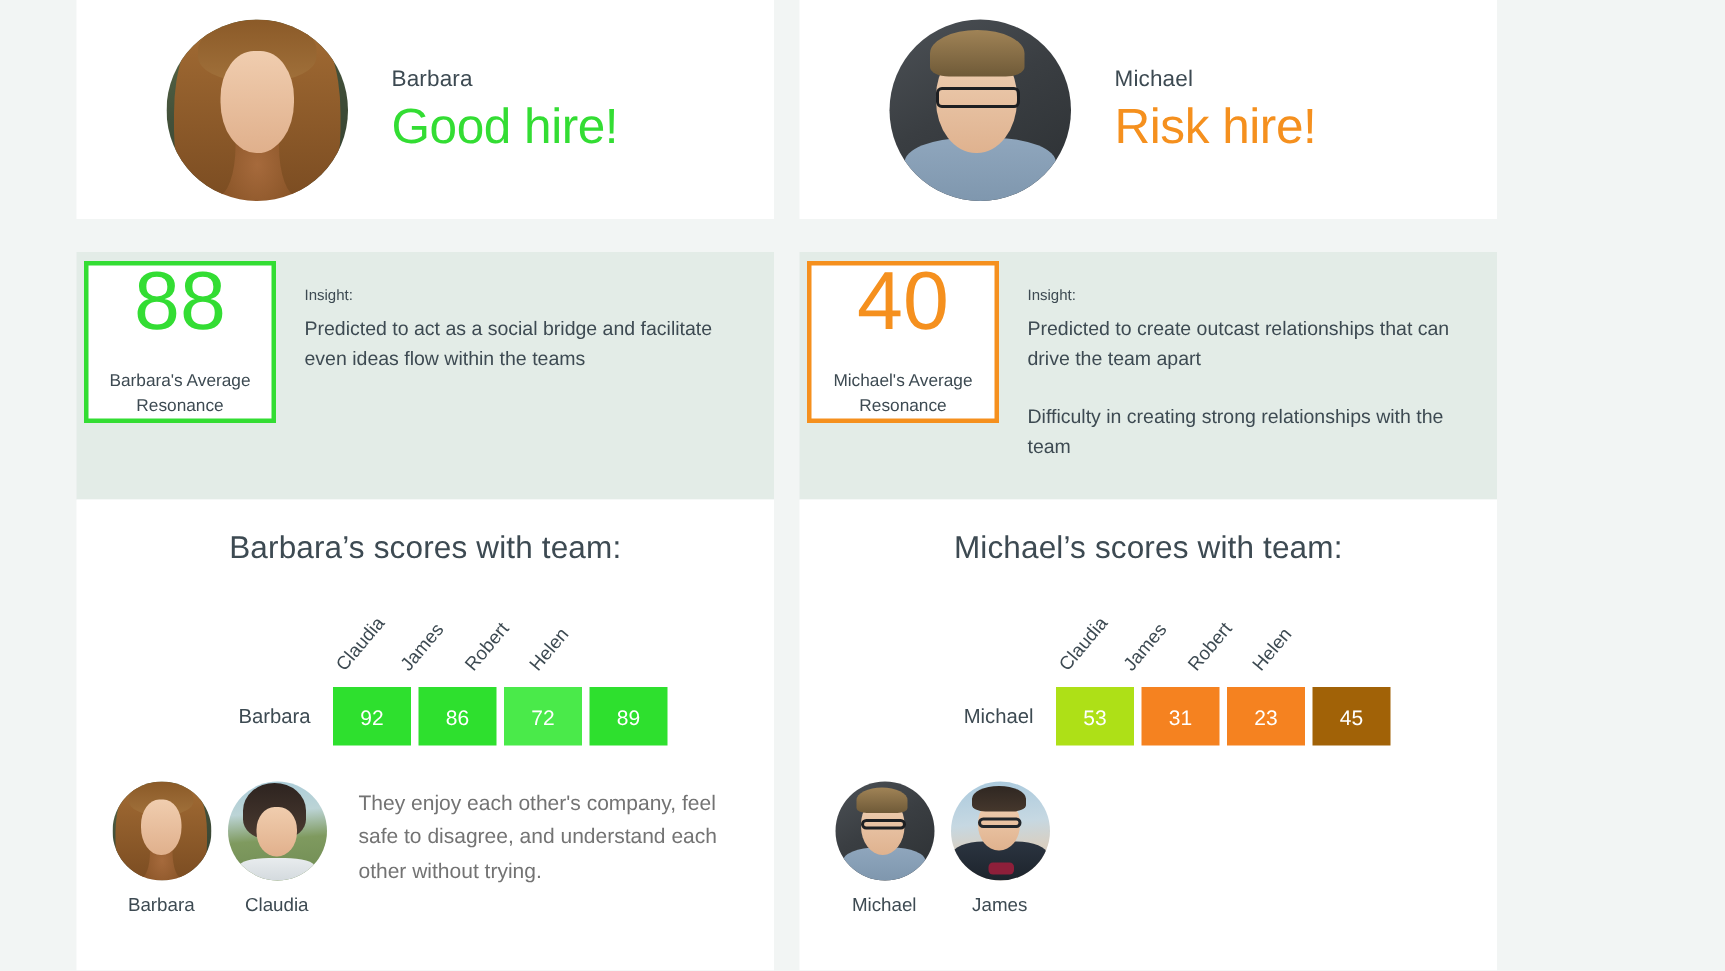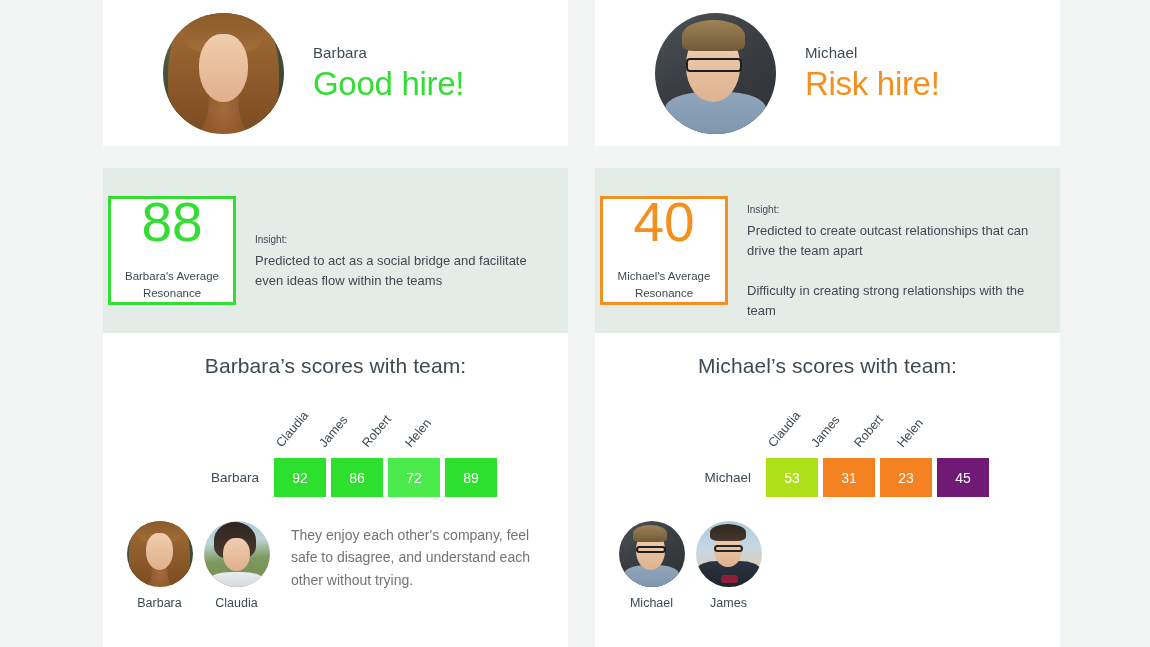--- a/index.html
+++ b/index.html
@@ -16,22 +16,22 @@
     color: #3d4a52;
     position: relative;
   }
 
   .board {
     position: absolute;
     left: 0; top: 0;
     width: 1150px;
     height: 647px;
     display: flex;
-    gap: 27px;
-    padding-left: 103px;
+    gap: 17px;
+    padding-left: 51px;
   }
 
   .panel {
     width: 465px;
     display: flex;
     flex-direction: column;
   }
 
   
   .header-card {
@@ -74,21 +74,21 @@
     line-height: 1.15;
     letter-spacing: -.3px;
   }
 
   
   .insight-band {
     margin-top: 22px;
     height: 165px;
     background: #e3ece7;
     display: flex;
-    align-items: center;
+    align-items: flex-start;
   }
 
   .score-box {
     width: 128px;
     margin: 6px 0 6px 5px;
     background: #ffffff;
     border: 3px solid #33dd33;
     display: flex;
     flex-direction: column;
     align-items: center;
@@ -493,21 +493,21 @@
             <div class="col-header">
                 <span>Helen</span>
               </div>
           </div>
           <div class="score-row">
             <div class="row-label">Michael</div>
             <div class="tiles">
               <div class="tile" style="background:#aee017">53</div>
               <div class="tile" style="background:#f58220">31</div>
               <div class="tile" style="background:#f58220">23</div>
-              <div class="tile" style="background:#701a75">45</div>
+              <div class="tile" style="background:#a16207">45</div>
             </div>
           </div>
         </div>
       </div>
 
       <div class="pair-footer">
         <div class="pair-avatars">
           <div class="pair-person">
             <div class="avatar avatar-sm photo-michael">
               <div class="ph shirt"></div>

